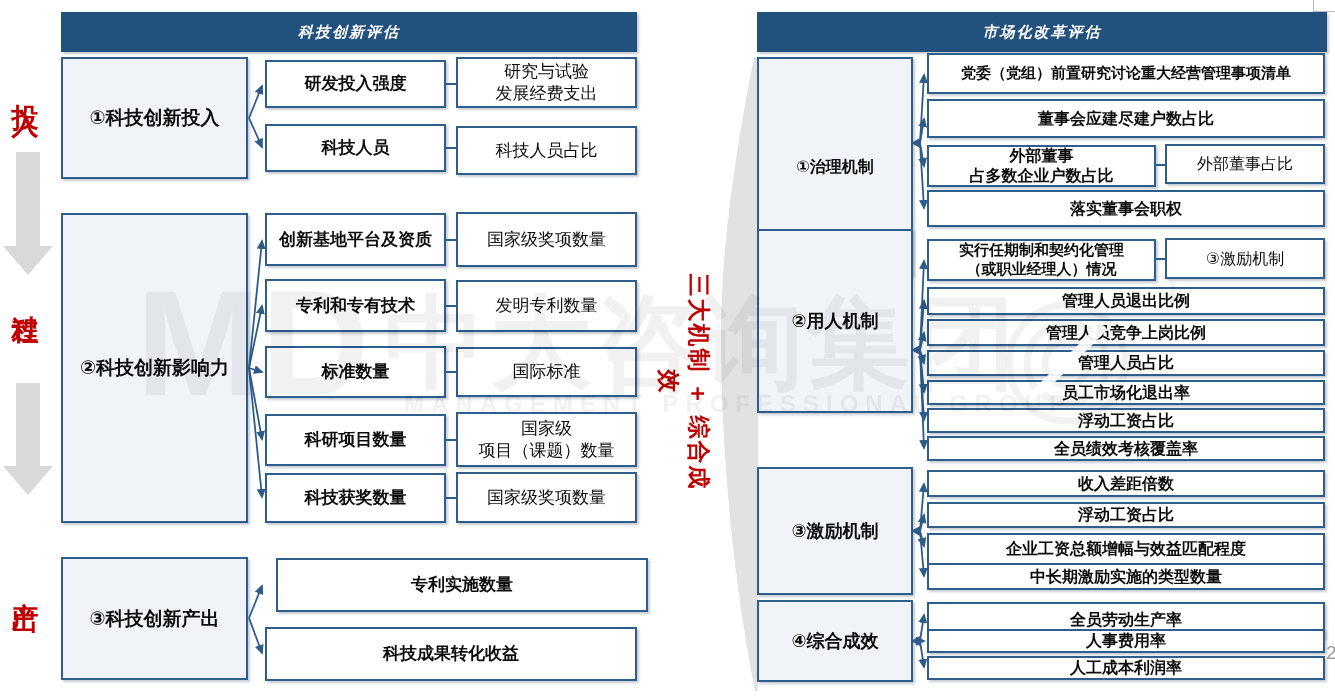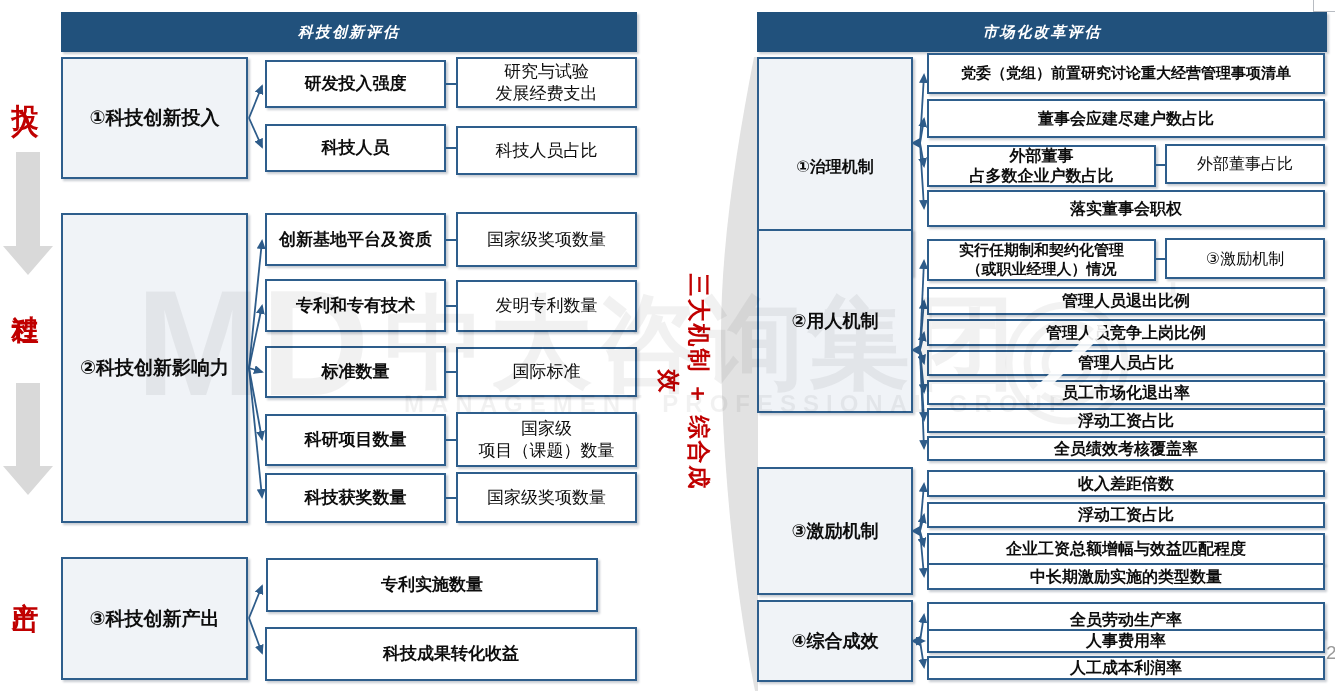--- a/index.html
+++ b/index.html
@@ -59,21 +59,21 @@
   <div class="bx plain" style="left:456px;top:280px;width:181px;height:52px">发明专利数量</div>
   <div class="bx" style="left:265px;top:346px;width:181px;height:52px">标准数量</div>
   <div class="bx plain" style="left:456px;top:347px;width:181px;height:50px">国际标准</div>
   <div class="bx" style="left:265px;top:414px;width:181px;height:52px">科研项目数量</div>
   <div class="bx plain" style="left:456px;top:412px;width:181px;height:55px">国家级
 项目（课题）数量</div>
   <div class="bx" style="left:265px;top:473px;width:181px;height:50px">科技获奖数量</div>
   <div class="bx plain" style="left:456px;top:472px;width:181px;height:51px">国家级奖项数量</div>
 
   <div class="bx cat" style="left:61px;top:557px;width:187px;height:123px">③科技创新产出</div>
-  <div class="bx" style="left:266px;top:558px;width:332px;height:54px">专利实施数量</div>
+  <div class="bx" style="left:276px;top:558px;width:372px;height:54px">专利实施数量</div>
   <div class="bx" style="left:265px;top:627px;width:372px;height:54px">科技成果转化收益</div>
 
   <div class="mid-label">三大机制 ＋ 综合成效</div>
 
   <div class="hdr" style="left:757px;top:12px;width:570px;height:40px">市场化改革评估</div>
 
   <div class="bx cat" style="left:757px;top:57px;width:156px;height:219px;font-size:16px">①治理机制</div>
   <div class="bx r15" style="left:927px;top:53px;width:398px;height:41px">党委（党组）前置研究讨论重大经营管理事项清单</div>
   <div class="bx r16" style="left:927px;top:99px;width:398px;height:39px">董事会应建尽建户数占比</div>
   <div class="bx r16" style="left:927px;top:145px;width:229px;height:42px">外部董事

